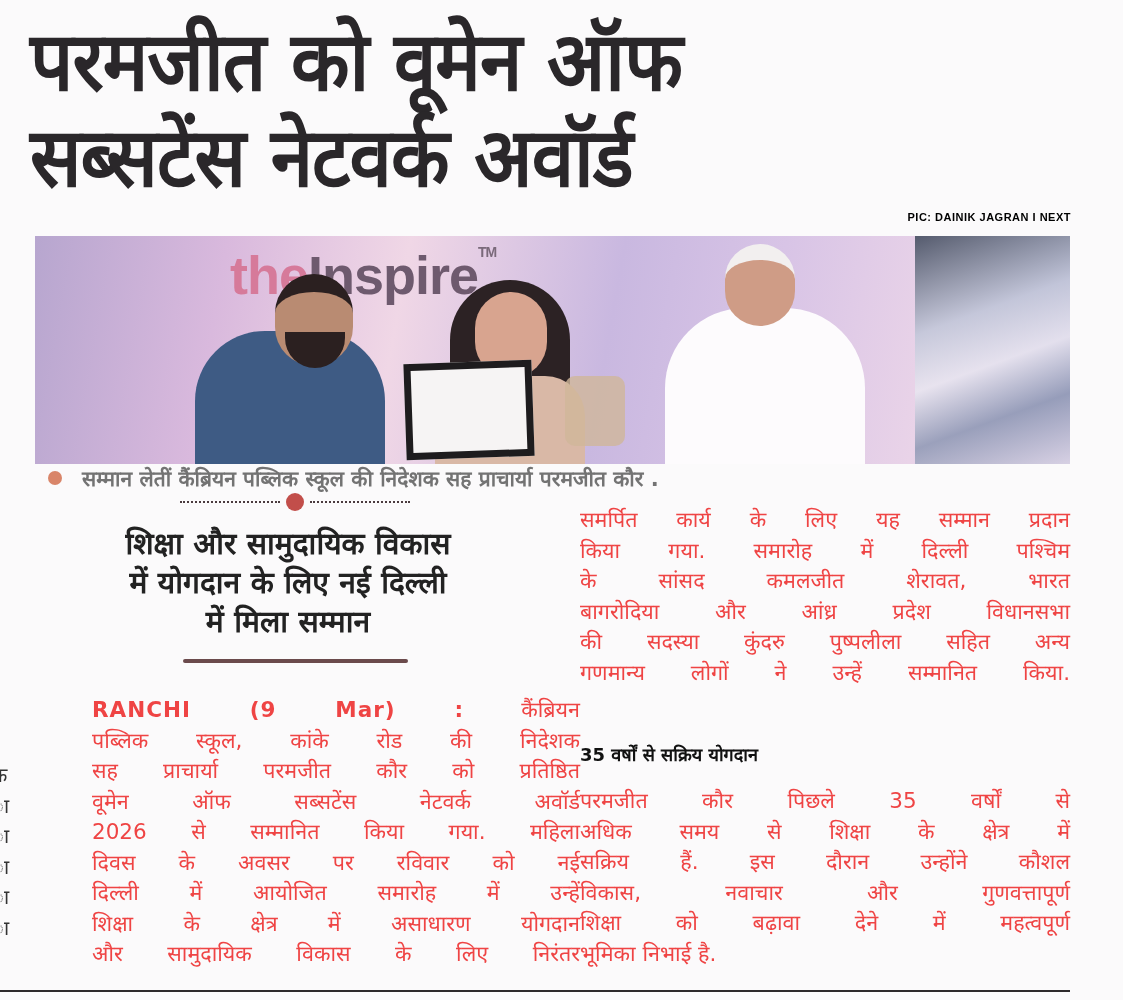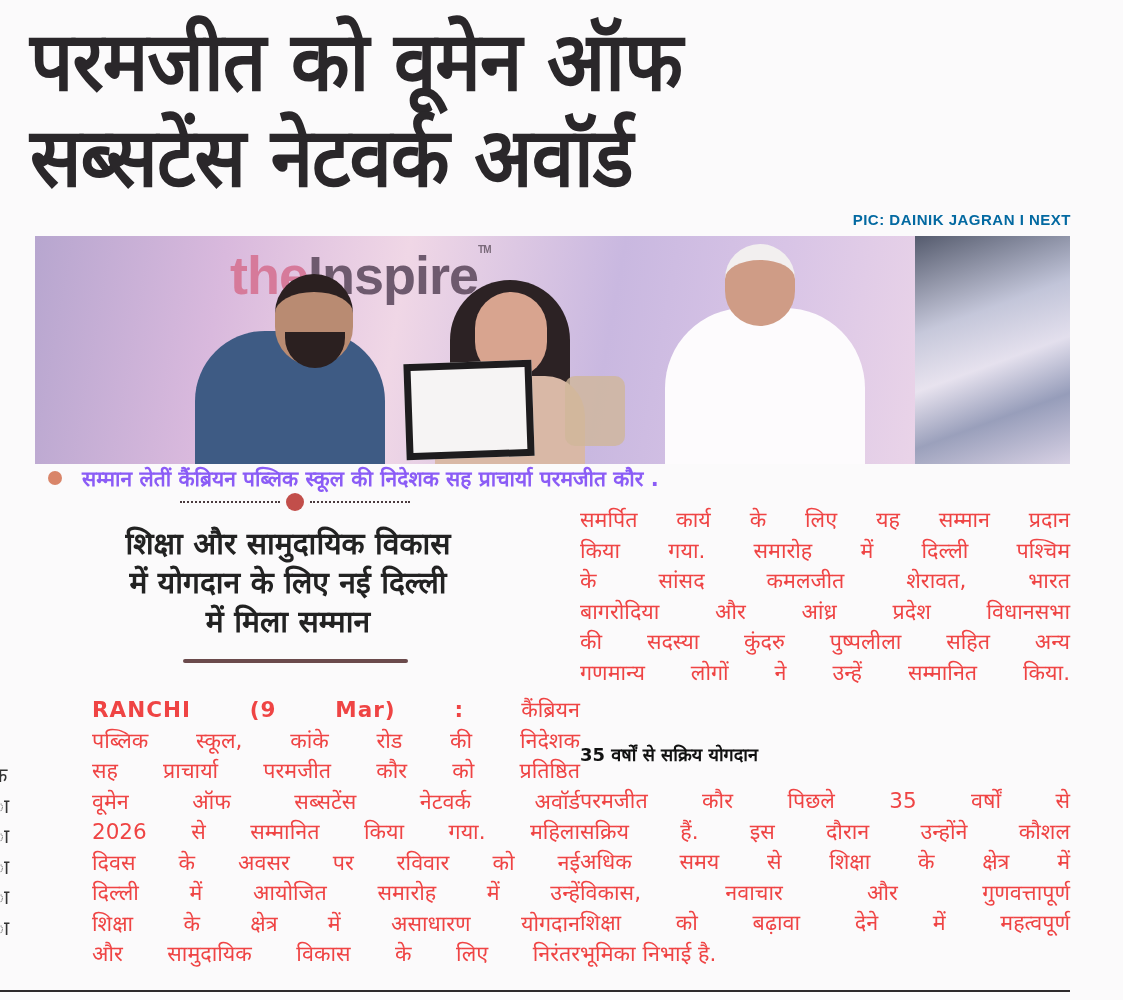--- a/index.html
+++ b/index.html
@@ -17,54 +17,54 @@
       font-family: "DejaVu Sans", sans-serif;
       font-weight: bold; color: #2a272a;
       font-size: 82px; line-height: 96px; letter-spacing: -1px;
       transform: scaleX(0.93); transform-origin: left top;
     }
     .headline .line { display: block; white-space: nowrap; }
 
     .pic-credit {
       position: absolute; right: 52px; top: 211px;
       font-family: "Liberation Sans", sans-serif;
-      font-size: 15px; font-weight: bold; letter-spacing: 0.5px; color: #0369a1;
+      font-size: 11px; font-weight: bold; letter-spacing: 0.5px; color: #000000;
     }
 
     
     .photo {
       position: absolute; left: 35px; top: 236px; width: 1035px; height: 228px;
       overflow: hidden;
       background: linear-gradient(100deg, #b7a6cf 0%, #d9b9dd 18%, #f0d7e6 35%, #c9b8e0 55%, #d8c4e6 70%, #e9d3e8 85%, #bdb2d8 100%);
     }
     .photo .brand {
       position: absolute; left: 195px; top: 8px;
       font-family: "Liberation Sans", sans-serif;
       font-size: 54px; font-weight: bold; color: #6e5a6e; letter-spacing: -1px;
     }
     .photo .brand-prefix { color: #d67a9a; }
-    .photo .tm { font-size: 10px; vertical-align: top; color: #7a6a7a; }
+    .photo .tm { font-size: 14px; vertical-align: top; color: #7a6a7a; }
     .person { position: absolute; }
     .p1-body { left: 160px; top: 95px; width: 190px; height: 150px; background: #3e5b84; border-radius: 70px 70px 0 0; }
     .p1-head { left: 240px; top: 38px; width: 78px; height: 92px; background: #b98b72; border-radius: 40px; border-top: 18px solid #2b2020; }
     .p1-beard { left: 250px; top: 96px; width: 60px; height: 36px; background: #2b2020; border-radius: 0 0 30px 30px; }
     .p2-hair { left: 415px; top: 44px; width: 120px; height: 150px; background: #2c2224; border-radius: 60px 60px 20px 20px; }
     .p2-head { left: 440px; top: 56px; width: 72px; height: 86px; background: #d8a48f; border-radius: 36px; }
     .p2-body { left: 400px; top: 140px; width: 150px; height: 110px; background: #d9b8a6; border-radius: 40px 40px 0 0; }
     .frame { left: 370px; top: 126px; width: 128px; height: 96px; background: #f6f4f4; border: 7px solid #1e1c1e; transform: rotate(-2deg); }
     .trophy { left: 530px; top: 140px; width: 60px; height: 70px; background: #cfb79a; border-radius: 10px; opacity: 0.8; }
     .p3-body { left: 630px; top: 72px; width: 200px; height: 170px; background: #fdfbfd; border-radius: 80px 80px 0 0; }
     .p3-head { left: 690px; top: 8px; width: 70px; height: 82px; background: #cf9c86; border-radius: 35px; border-top: 16px solid #f2efef; }
     .poster { left: 880px; top: 0px; width: 155px; height: 228px; background: linear-gradient(160deg, #3b4658 0%, #c0c6d8 35%, #e8e6f0 55%, #8e98b4 75%, #dcd6e6 100%); opacity: 0.85; }
 
     
     .caption {
       position: absolute; left: 48px; top: 464px; width: 1000px;
       display: flex; align-items: center; gap: 20px;
-      font-size: 21px; font-weight: bold; color: #8b5cf6; white-space: nowrap;
+      font-size: 21px; font-weight: bold; color: #737373; white-space: nowrap;
     }
     .bullet { width: 14px; height: 14px; border-radius: 50%; background: #d98569; flex: none; }
 
     
     .dot-divider {
       position: absolute; left: 180px; top: 494px; width: 230px; height: 16px;
       display: flex; align-items: center; justify-content: center; gap: 6px;
     }
     .dot-divider .dots { flex: 1; border-top: 2px dotted #4a3a3e; }
     .dot-divider .dot { width: 18px; height: 18px; border-radius: 50%; background: #c24e4a; flex: none; }
@@ -172,21 +172,21 @@
     <span class="ln">के सांसद कमलजीत शेरावत, भारत</span>
     <span class="ln">बागरोदिया और आंध्र प्रदेश विधानसभा</span>
     <span class="ln">की सदस्या कुंदरु पुष्पलीला सहित अन्य</span>
     <span class="ln">गणमान्य लोगों ने उन्हें सम्मानित किया.</span>
   </div>
 
   <h3 class="subsection-title">35 वर्षों से सक्रिय योगदान</h3>
 
   <div class="col col-right-2">
     <span class="ln">परमजीत कौर पिछले 35 वर्षों से</span>
+    <span class="ln">अधिक समय से शिक्षा के क्षेत्र में</span>
     <span class="ln">सक्रिय हैं. इस दौरान उन्होंने कौशल</span>
-    <span class="ln">अधिक समय से शिक्षा के क्षेत्र में</span>
     <span class="ln">विकास, नवाचार और गुणवत्तापूर्ण</span>
     <span class="ln">शिक्षा को बढ़ावा देने में महत्वपूर्ण</span>
     <span class="ln last-ln">भूमिका निभाई है.</span>
   </div>
 
   <div class="bottom-rule"></div>
 </div>
 
 </body></html>

